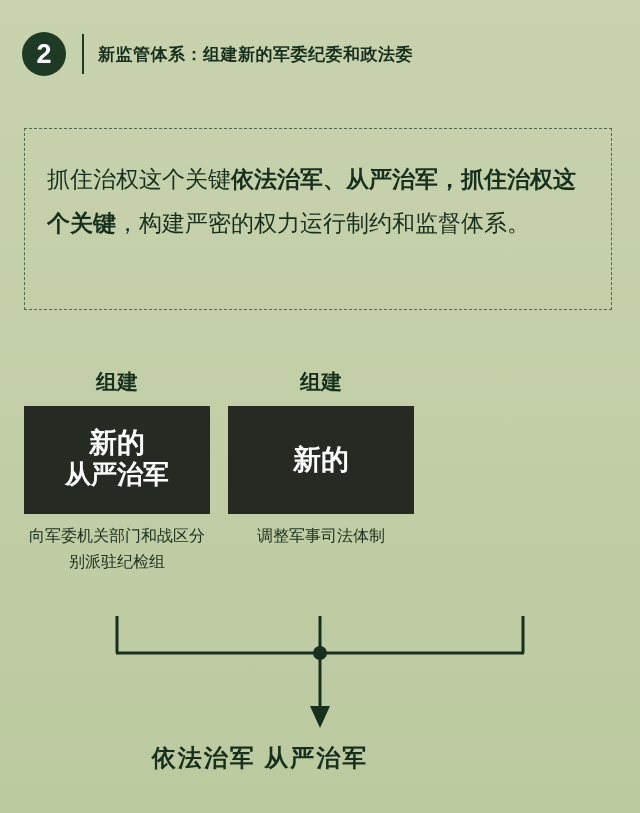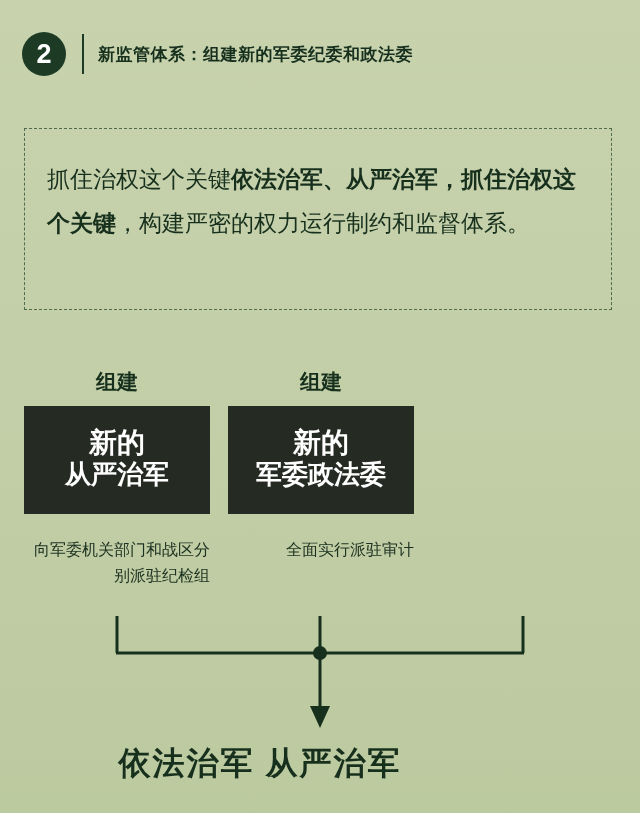--- a/index.html
+++ b/index.html
@@ -126,25 +126,25 @@
     font-size: 26px;
     font-weight: bold;
     line-height: 34px;
     white-space: nowrap;
   }
   .card.single .card-line2 {
     font-size: 27px;
   }
   .col-note {
     width: 186px;
-    margin-top: 23px;
+    margin-top: 9px;
     font-size: 16px;
     line-height: 26px;
     color: #1b3120;
-    text-align: right;
+    text-align: center;
   }
 
   
   .connector {
     position: absolute;
     left: 0;
     top: 596px;
     width: 640px;
     height: 150px;
   }
@@ -152,21 +152,21 @@
     display: block;
   }
 
   
   .footer {
     position: absolute;
     left: 0;
     top: 742px;
     width: 520px;
     text-align: center;
-    font-size: 32px;
+    font-size: 24px;
     font-weight: bold;
     color: #17301d;
     letter-spacing: 2px;
   }
 </style>
 </head>
 <body>
 
 <div class="page">
 
@@ -190,23 +190,22 @@
         <div class="card-line1">新的</div>
         <div class="card-line2">从严治军</div>
       </div>
       <div class="col-note">向军委机关部门和战区分别派驻纪检组</div>
     </div>
 
     <div class="col">
       <div class="col-caption">组建</div>
       <div class="card">
         <div class="card-line1">新的</div>
-        <div class="card-line2">军委政法委</div>
       </div>
-      <div class="col-note">全面实行派驻审计</div>
+      <div class="col-note">调整军事司法体制</div>
     </div>
 
     <div class="col">
     </div>
 
   </div>
 
   <div class="connector">
     <svg width="640" height="150" viewBox="0 0 640 150" xmlns="http://www.w3.org/2000/svg">
 

